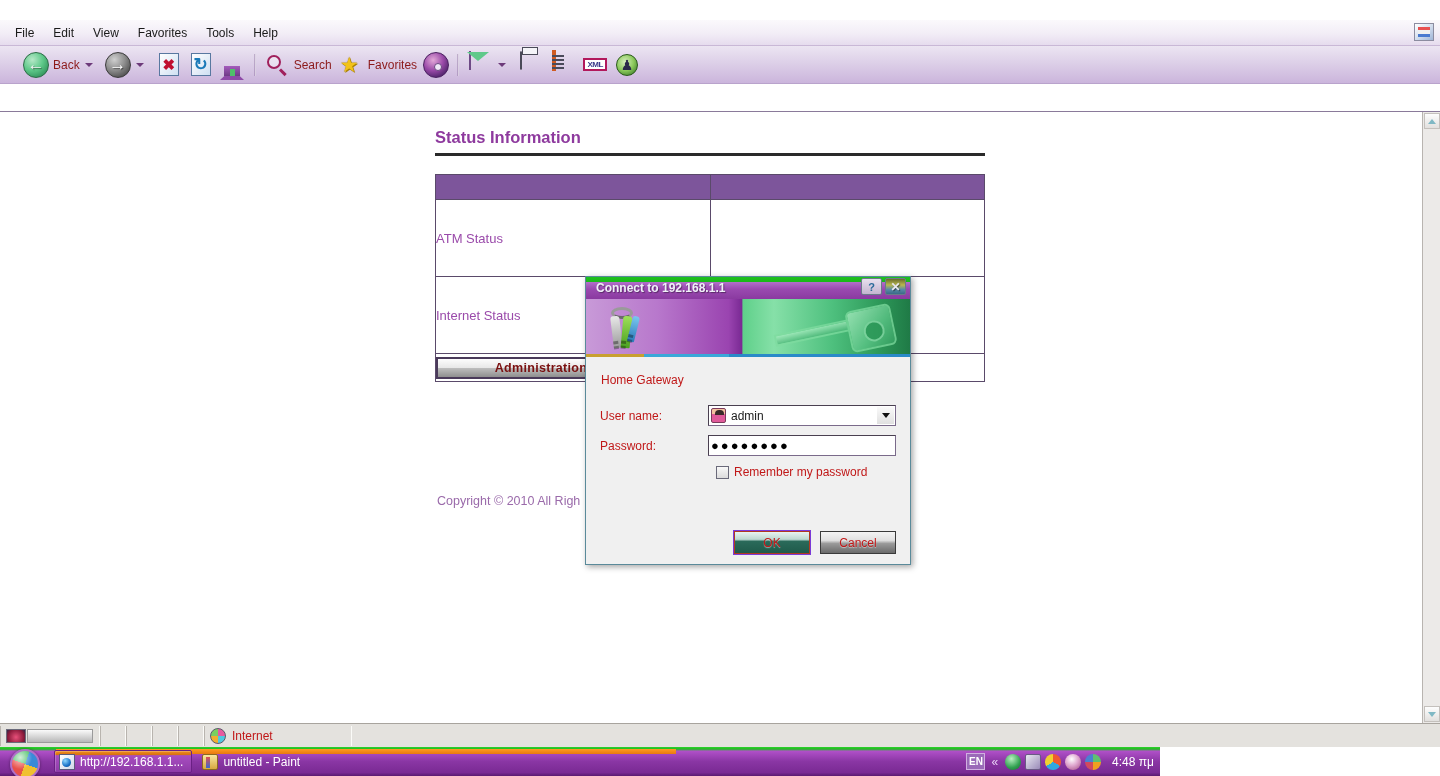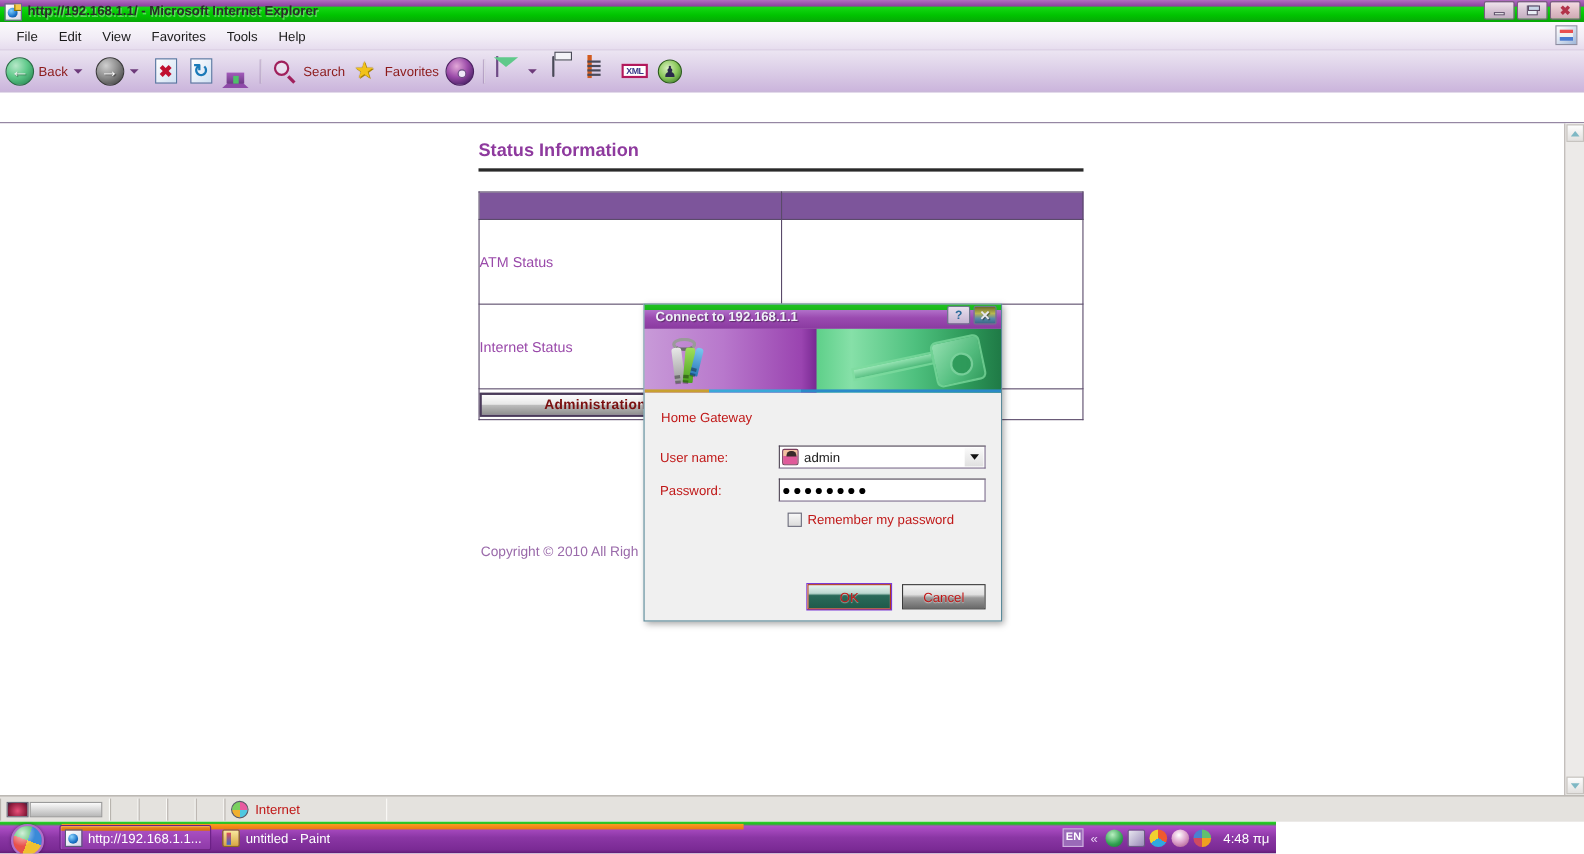--- a/index.html
+++ b/index.html
@@ -76,21 +76,21 @@
   .menu-flag:after {
     content:""; position:absolute; left:3px; top:3px; width:12px; height:10px;
     background: linear-gradient(to bottom, #e85050 33%, #f0f0f0 33%, #f0f0f0 66%, #4a7ad0 66%);
   }
 
   
   .toolbar {
     position: absolute; left: 0; top: 46px; width: 1440px; height: 38px;
     background: linear-gradient(to bottom, #ece5f2 0%, #ddd0e8 45%, #cbb5dc 100%);
     border-bottom: 1px solid #b9a3cc;
-    display: flex; align-items: center; padding-left: 2px;
+    display: flex; align-items: center; padding-left: 20px;
   }
   .tb-item { display: flex; align-items: center; height: 32px; padding: 0 3px; }
   .tb-label { font-size: 12px; color: #8c1a1a; margin-left: 4px; white-space: nowrap; }
   .tb-caret {
     width: 0; height: 0; border-left: 4px solid transparent; border-right: 4px solid transparent;
     border-top: 4px solid #6d3a7a; margin: 0 6px 0 5px;
   }
   .tb-sep { width: 2px; height: 22px; background: rgba(120,90,140,0.35); margin: 0 5px; border-right: 1px solid rgba(255,255,255,0.5); }
 
   .ic { width: 26px; height: 26px; position: relative; display: inline-block; }
@@ -552,38 +552,20 @@
     background: linear-gradient(to bottom, #f4f4f4 0%, #e0e0e0 40%, #9a9a9a 55%, #6a6a6a 100%);
     border: 1px solid #3a3a3a;
   }
   .dlg-button span { text-shadow: 0 1px 1px rgba(255,255,255,0.5); }
 </style>
 </head>
 <body>
 
 <div id="screen">
 
-  <div class="titlebar">
-    <div class="titlebar-strip"></div>
-    <div class="title-left">
-      <div class="ie-doc-icon"></div>
-      <div class="title-text">http://192.168.1.1/ - Microsoft Internet Explorer</div>
-    </div>
-    <div class="win-buttons">
-      <div class="win-btn">
-          <div class="wb-min"></div>
-        </div>
-      <div class="win-btn">
-          <div class="wb-res"></div>
-        </div>
-      <div class="win-btn close">
-          <div class="wb-x">✖</div>
-        </div>
-    </div>
-  </div>
 
   <div class="menubar">
     <div class="menu-item">File</div>
     <div class="menu-item">Edit</div>
     <div class="menu-item">View</div>
     <div class="menu-item">Favorites</div>
     <div class="menu-item">Tools</div>
     <div class="menu-item">Help</div>
     <div class="menu-right">
       <div class="menu-flag"></div>

